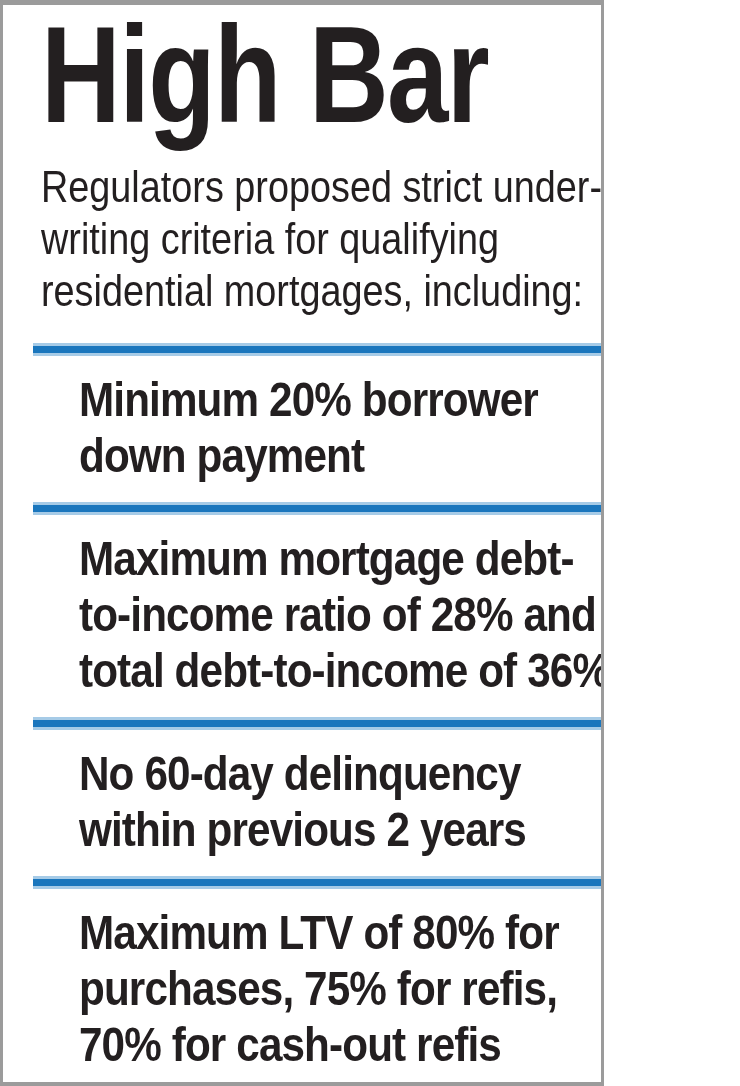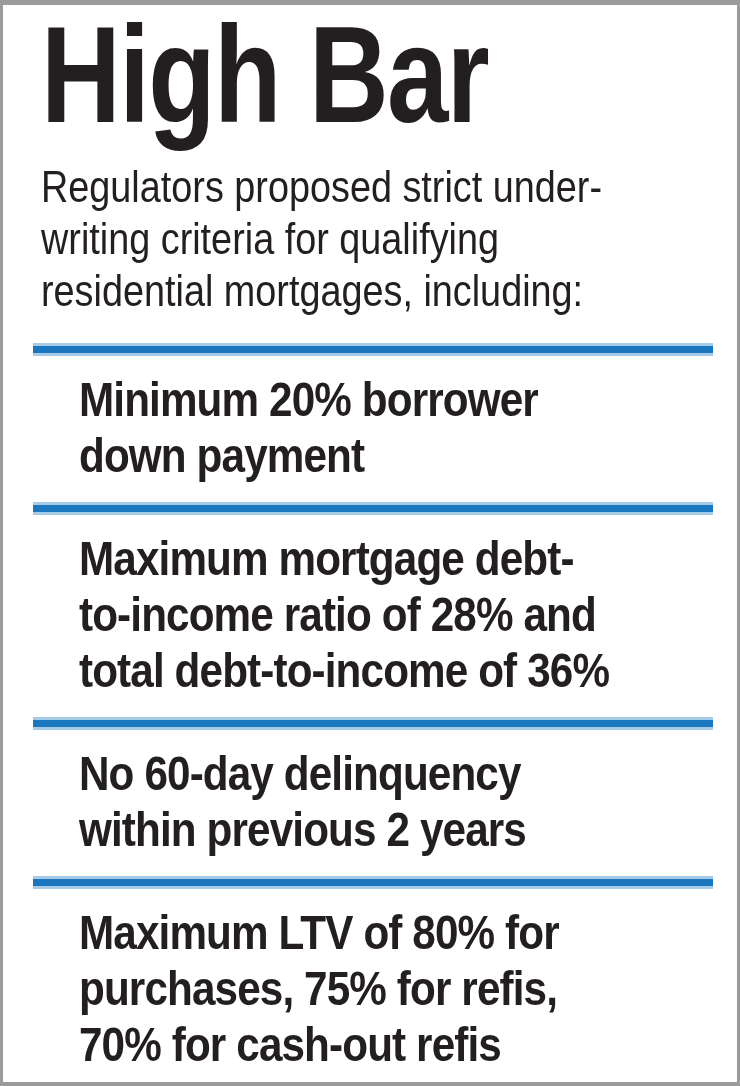--- a/index.html
+++ b/index.html
@@ -10,21 +10,21 @@
   }
   * { box-sizing: border-box; }
   html, body {
     margin: 0;
     padding: 0;
     background: #ffffff;
     font-family: "Liberation Sans", "DejaVu Sans", sans-serif;
   }
   .panel {
     position: relative;
-    width: 740px;
+    width: 604px;
     height: 1086px;
     background: #ffffff;
     border: 3px solid var(--border-gray);
     border-top-width: 5px;
     border-bottom-width: 4px;
     overflow: hidden;
   }
   .title {
     margin: 0 0 18px 38px;
     font-size: 138px;

